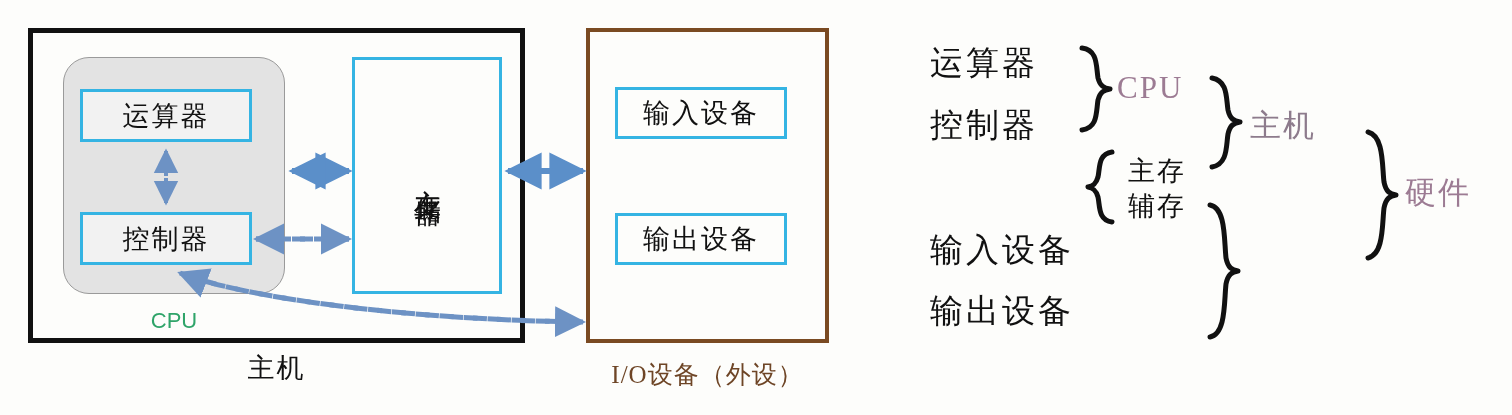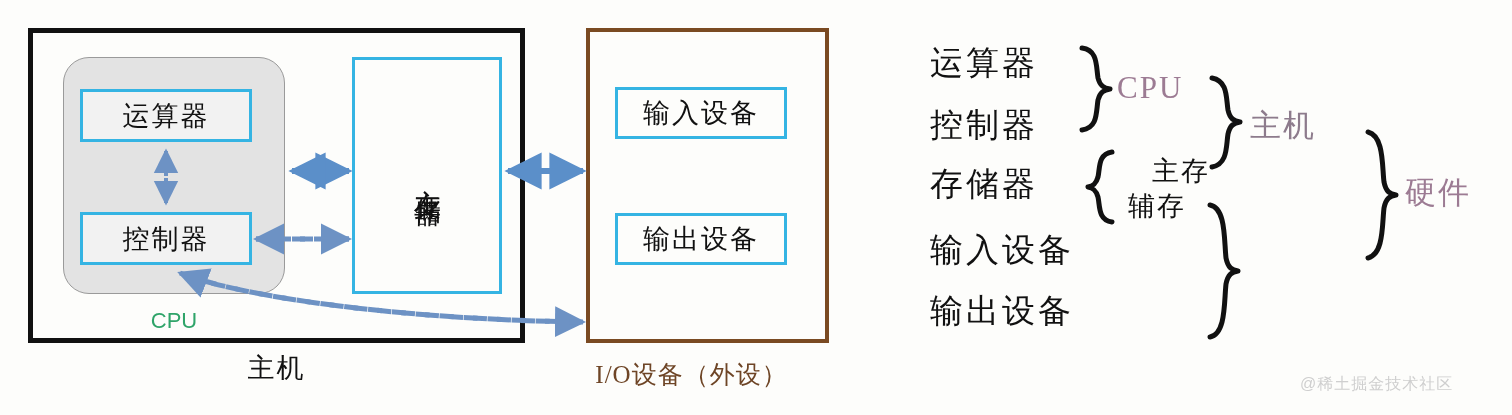--- a/index.html
+++ b/index.html
@@ -99,21 +99,21 @@
   }
   .host-tag {
     left: 28px; top: 350px;
     width: 497px;
     text-align: center;
     color: #111111;
     font-size: 27px;
     letter-spacing: 2px;
   }
   .io-tag {
-    left: 550px; top: 358px;
+    left: 566px; top: 358px;
     width: 283px;
     text-align: center;
     color: #6e4526;
     font-size: 25px;
     letter-spacing: 1px;
   }
 
   
   .h-item {
     color: #111111;
@@ -209,25 +209,24 @@
     </g>
 
     <g>
       <path d="M 180 273 C 250 300, 420 320, 583 322" fill="none" stroke="#6d92c4" stroke-width="5" stroke-dasharray="14,10" marker-end="url(#ah-solid-s)"></path>
       <path d="M 583 322 C 420 320, 250 300, 180 273" fill="none" stroke="#6d92c4" stroke-width="5" stroke-dasharray="14,10" marker-end="url(#ah-solid-s)"></path>
     </g>
   </svg>
 
   <div class="abs h-item" style="left:930px; top:41px;">运算器</div>
   <div class="abs h-item" style="left:930px; top:103px;">控制器</div>
-  <div class="abs h-item" style="left:930px; top:162px;">存储器</div>
   <div class="abs h-item" style="left:930px; top:228px;">输入设备</div>
   <div class="abs h-item" style="left:930px; top:289px;">输出设备</div>
 
-  <div class="abs h-sub" style="left:1152px; top:153px;">主存</div>
+  <div class="abs h-sub" style="left:1128px; top:153px;">主存</div>
   <div class="abs h-sub" style="left:1128px; top:188px;">辅存</div>
 
   <div class="abs h-group" style="left:1117px; top:70px;">CPU</div>
   <div class="abs h-group dark" style="left:1250px; top:105px;">主机</div>
   <div class="abs h-group" style="left:1405px; top:172px;font-family:Liberation Mono, monospace;">硬件</div>
 
   <svg class="layer" viewBox="0 0 1512 415">
 
     <g fill="none" stroke="#111111" stroke-width="5" stroke-linecap="round" stroke-linejoin="round">
       <path d="M 1082 48 C 1098 50, 1096 66, 1098 78 C 1100 86, 1104 88, 1110 89
@@ -248,15 +247,14 @@
       <path d="M 1210 205 C 1226 208, 1224 240, 1226 258 C 1228 268, 1232 270, 1238 271
                C 1232 272, 1228 274, 1226 284 C 1224 302, 1226 334, 1210 337"></path>
     </g>
 
     <g fill="none" stroke="#111111" stroke-width="5" stroke-linecap="round" stroke-linejoin="round">
       <path d="M 1368 132 C 1384 136, 1382 166, 1384 182 C 1386 192, 1390 194, 1396 195
                C 1390 196, 1386 198, 1384 208 C 1382 224, 1384 254, 1368 258"></path>
     </g>
   </svg>
 
-  <div class="abs watermark">@稀土掘金技术社区</div>
 
 </div>
 
 </body></html>

